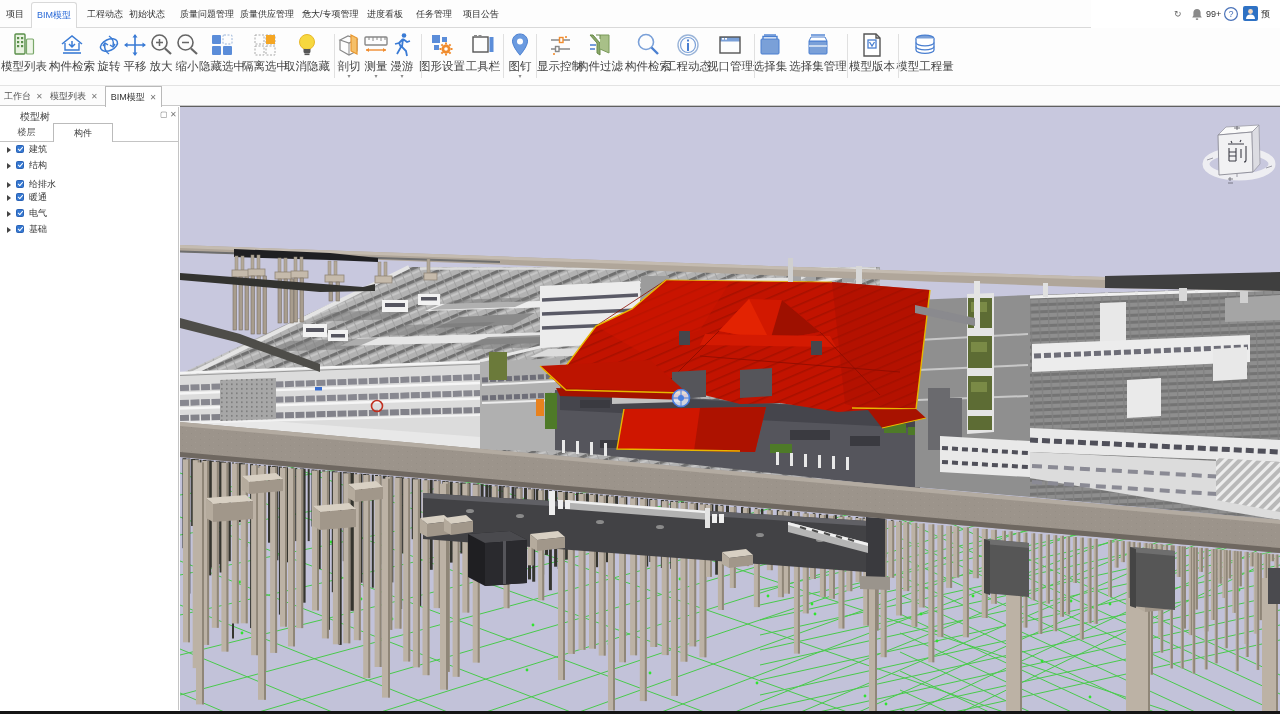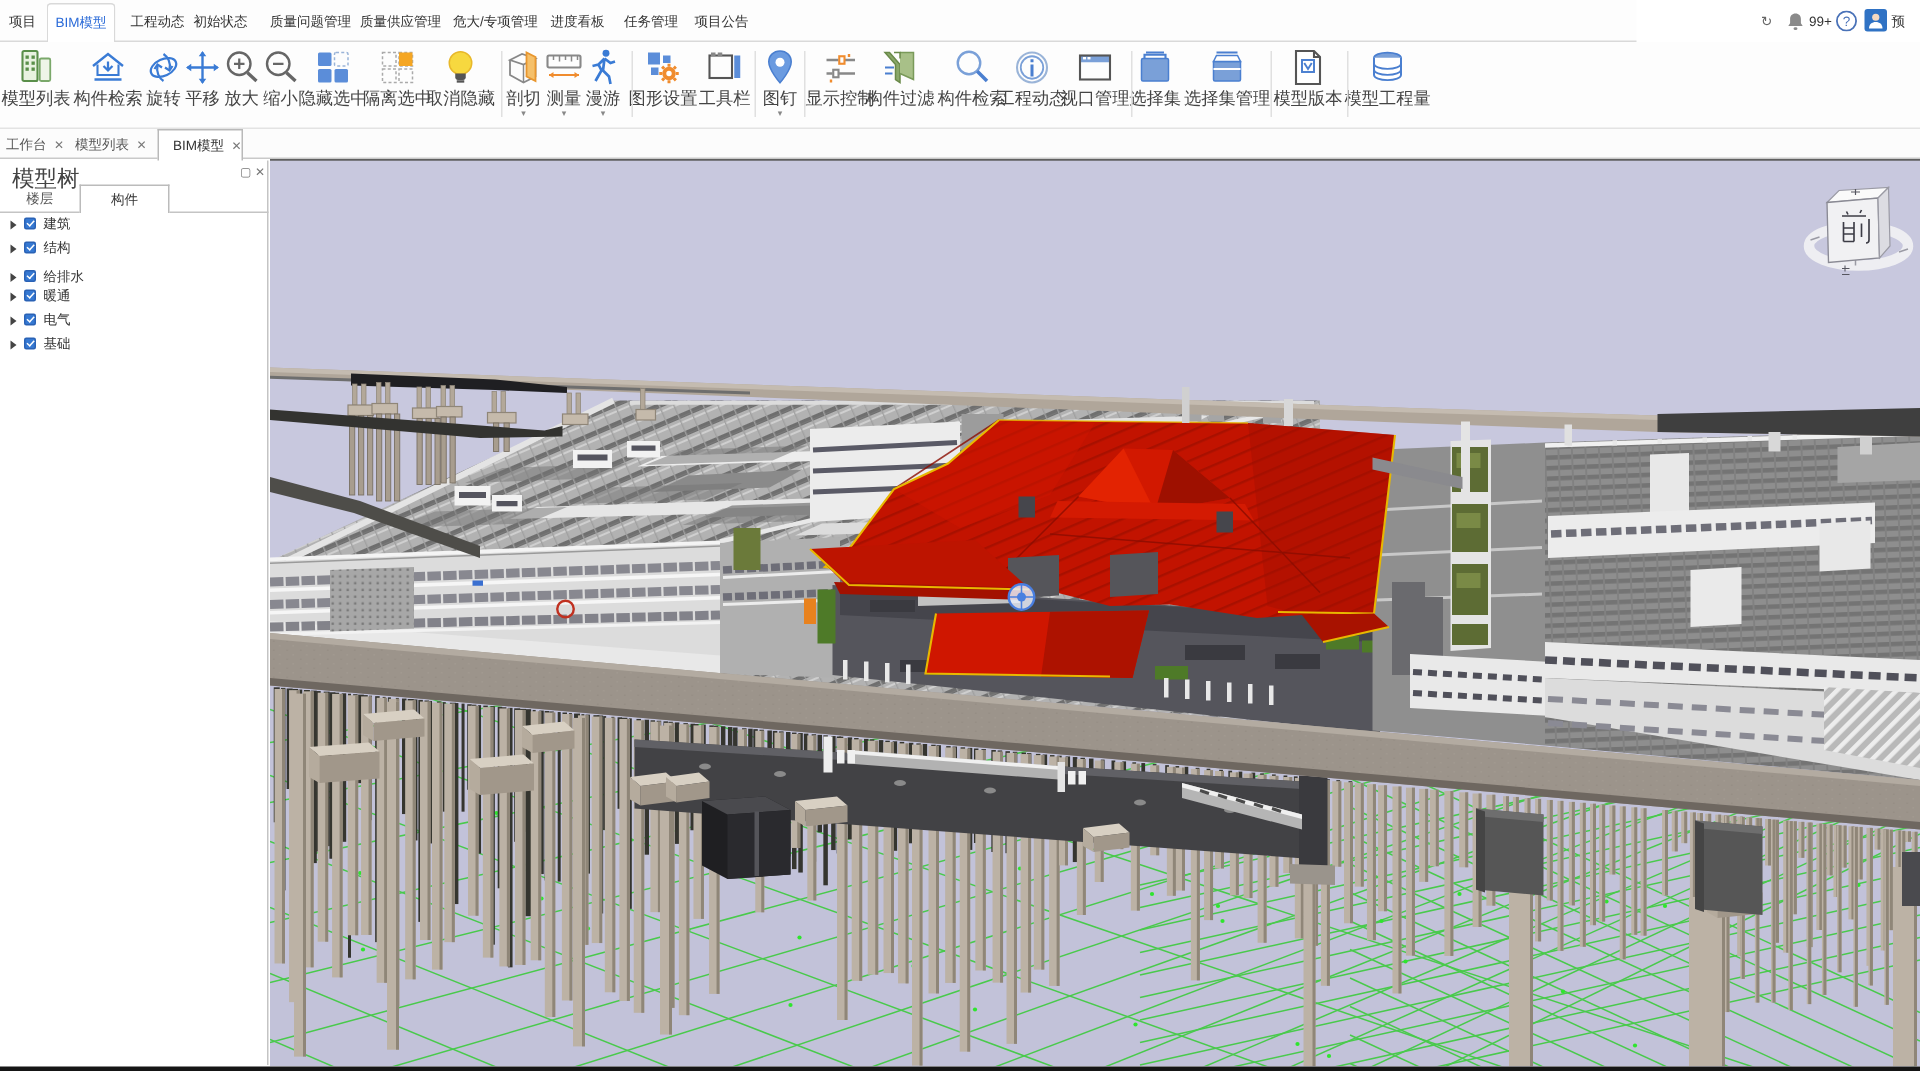--- a/index.html
+++ b/index.html
@@ -9,21 +9,21 @@
 .ti{position:absolute;top:3px;width:76px;text-align:center}
 .ti svg{display:block;margin:0 auto}
 .ti .lb{font-size:11.5px;color:#444;line-height:13px;margin-top:1px;white-space:nowrap}
 .ti .dd{font-size:6px;color:#888;line-height:6px}
 .sep{position:absolute;top:6px;width:1px;height:44px;background:#e0e0e0}
 .tabrow{position:absolute;left:0;top:86px;width:1280px;height:20px;background:#fcfcfc;border-bottom:1px solid #c9c9c9}
 .tb{position:absolute;top:0;height:20px;line-height:20px;font-size:9px;color:#555;white-space:nowrap}
 .tb .x{color:#777;font-size:8px;margin-left:5px}
 .tb.act{background:#fff;border:1px solid #b9b9b9;border-bottom:none;color:#333;z-index:2;height:21px}
 .lpanel{position:absolute;left:0;top:107px;width:179px;height:603px;background:#fff;border-right:1px solid #c4c4c4}
-.lph{position:absolute;left:8px;top:3px;font-size:15px;color:#444}
+.lph{position:absolute;left:20px;top:3px;font-size:10px;color:#444}
 .lpi{position:absolute;top:3px;font-size:8px;color:#777}
 .ltab{position:absolute;top:16px;height:18px;line-height:18px;font-size:9px;color:#555;text-align:center}
 .ltab.act{background:#fff;border:1px solid #bbb;border-bottom:none;color:#333;z-index:2;height:19px}
 .ltabline{position:absolute;left:0;top:34px;width:179px;height:1px;background:#c4c4c4}
 .trow{position:absolute;left:0;width:153px;height:16px}
 .trow .ar{position:absolute;left:7px;top:5px;width:0;height:0;border-left:4px solid #444;border-top:3px solid transparent;border-bottom:3px solid transparent}
 .trow .cb{position:absolute;left:16px;top:2.5px;width:8px;height:8px;background:#3578d2;border:1px solid #2a62b5;border-radius:1.5px}
 .trow .cb:after{content:"";position:absolute;left:1px;top:1px;width:3.5px;height:2px;border-left:1.4px solid #fff;border-bottom:1.4px solid #fff;transform:rotate(-48deg)}
 .trow .lb{position:absolute;left:29px;top:1px;font-size:9px;color:#333;line-height:12px}
 .botbar{position:absolute;left:0;top:711px;width:1280px;height:3px;background:#151515}
@@ -294,21 +294,21 @@
 <div class="sep" style="left:421px"></div>
 <div class="sep" style="left:503px"></div>
 <div class="sep" style="left:536px"></div>
 <div class="sep" style="left:754px"></div>
 <div class="sep" style="left:847px"></div>
 <div class="sep" style="left:898px"></div>
 </div>
 <div class="tabrow">
 <div class="tb" style="left:4px">工作台<span class="x">✕</span></div>
 <div class="tb" style="left:50px">模型列表<span class="x">✕</span></div>
-<div class="tb act" style="left:105px;width:57px;text-align:right">BIM模型<span class="x">✕</span></div>
+<div class="tb act" style="left:105px;width:57px;text-align:center">BIM模型<span class="x">✕</span></div>
 </div>
 <div class="lpanel">
 <div class="lph">模型树</div>
 <div class="lpi" style="left:160px">▢</div>
     <div class="lpi" style="left:170px">✕</div>
 <div class="ltab" style="left:0;width:53px">楼层</div>
 <div class="ltab act" style="left:53px;width:60px">构件</div>
 <div class="ltabline"></div>
 <div class="trow" style="top:35px">
       <div class="ar"></div>

